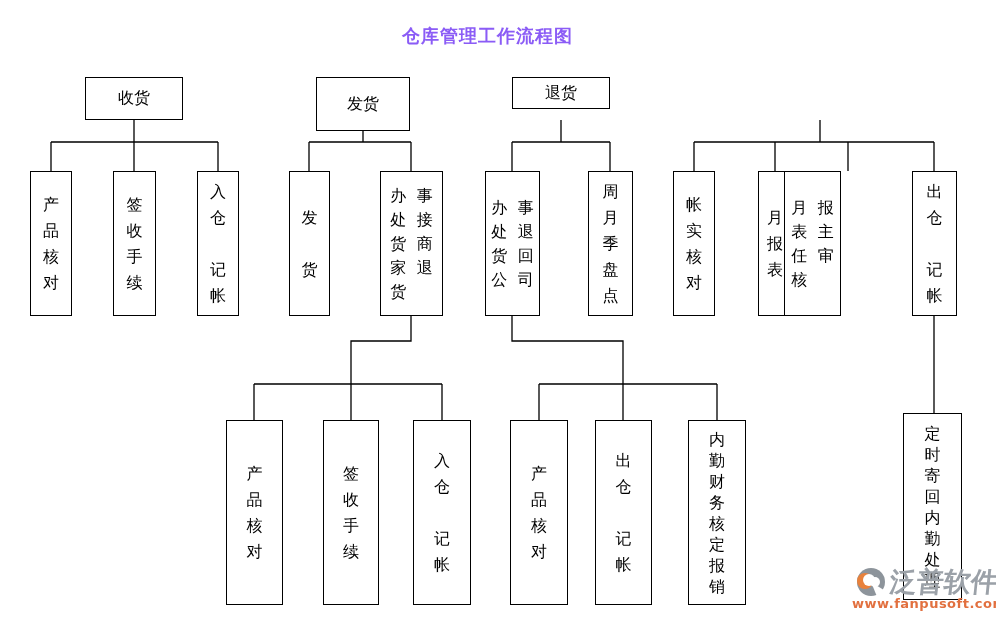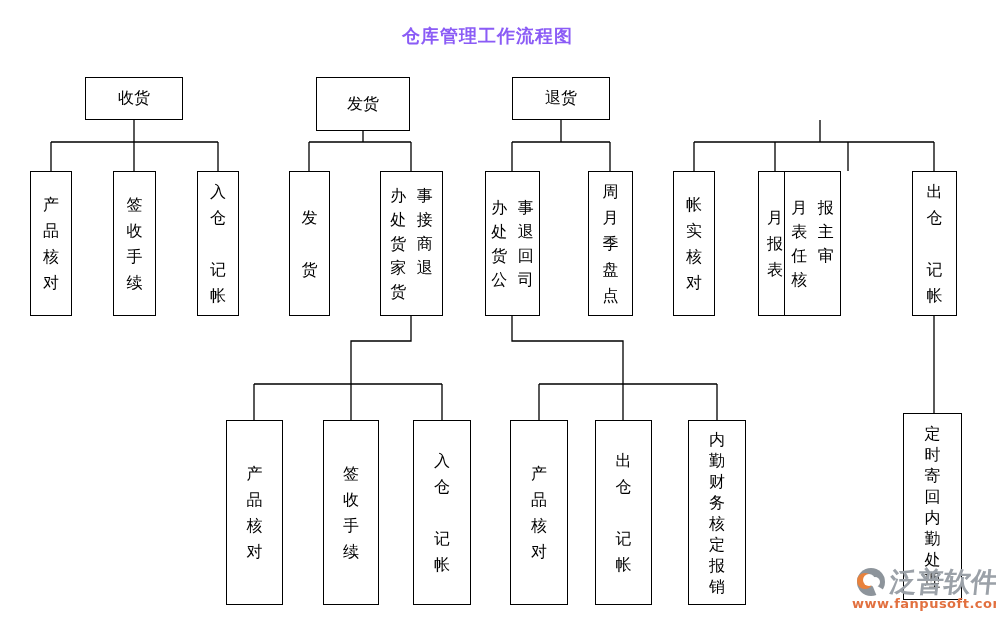--- a/index.html
+++ b/index.html
@@ -38,21 +38,21 @@
              M512 316 L512 341 L623 341 L623 420 M539 384 L717 384 M539 384 L539 420 M717 384 L717 420
              M934 316 L934 413" fill="none" stroke="#000000" stroke-width="1.3"></path>
   </svg>
 
   <div class="box lvl1" style="left:85px;top:77px;width:98px;height:43px">
       <span>收货</span>
     </div>
   <div class="box lvl1" style="left:316px;top:77px;width:94px;height:54px">
       <span>发货</span>
     </div>
-  <div class="box lvl1" style="left:512px;top:77px;width:98px;height:43px">
+  <div class="box lvl1" style="left:512px;top:77px;width:98px;height:32px">
       <span>退货</span>
     </div>
 
   <div class="box v" style="left:30px;top:171px;width:42px;height:145px">
       <span>产
 品
 核
 对</span>
     </div>
   <div class="box v" style="left:113px;top:171px;width:43px;height:145px">

